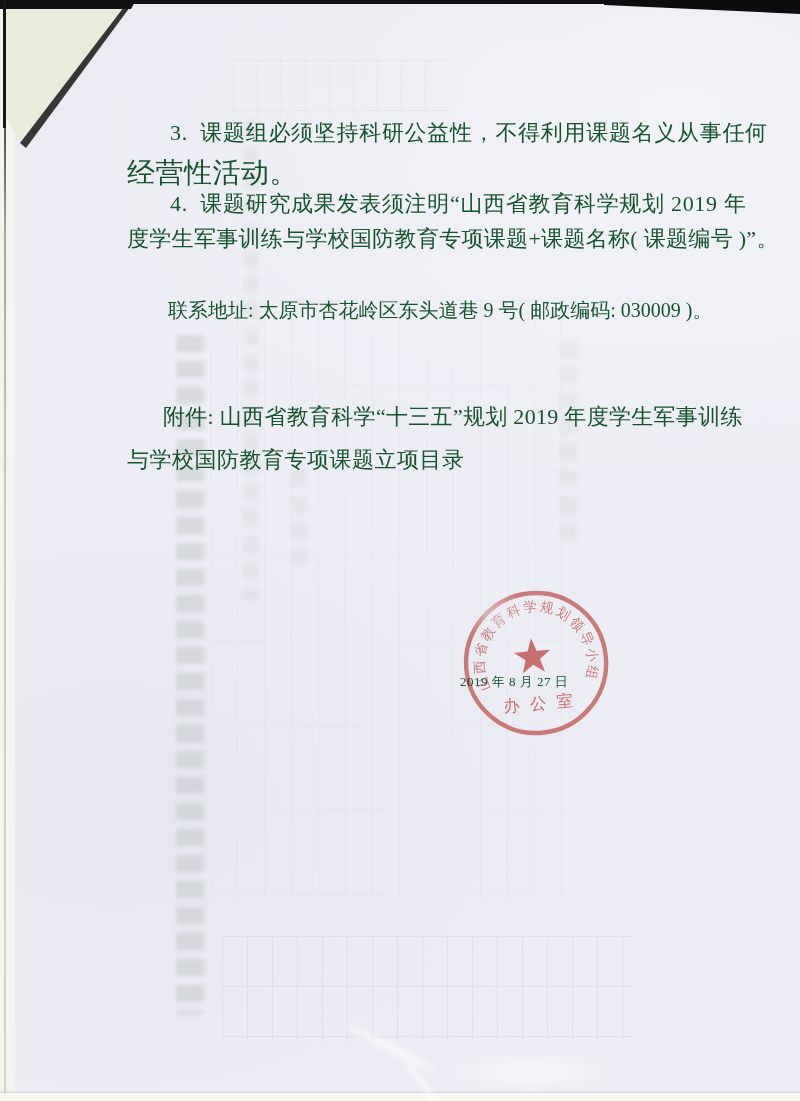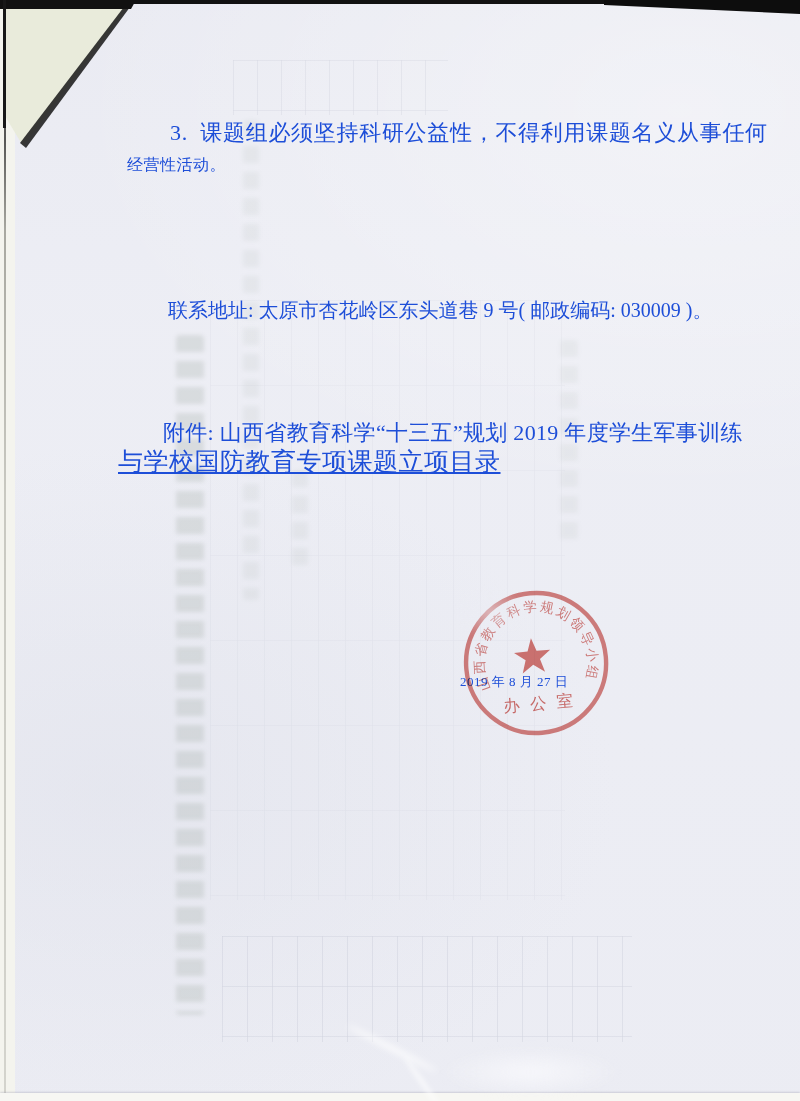--- a/index.html
+++ b/index.html
@@ -26,21 +26,21 @@
     background-image:
       repeating-linear-gradient(to right,  rgba(148,154,176,.5) 0 1px, rgba(0,0,0,0) 1px var(--cw,25px)),
       repeating-linear-gradient(to bottom, rgba(148,154,176,.45) 0 1px, rgba(0,0,0,0) 1px var(--ch,60px));
     filter:blur(.7px);
   }
   .bleed-col { position:absolute; pointer-events:none; border-radius:4px;
     background:repeating-linear-gradient(to bottom, rgba(124,138,124,.6) 0 17px, rgba(0,0,0,0) 17px 26px);
     filter:blur(2.2px);
   }
 
-  .line { position:absolute; white-space:pre; color:#1d4ed8; line-height:1.18; }
+  .line { position:absolute; white-space:pre; color:#14532d; line-height:1.18; }
 
   .stamp { position:absolute; left:446px; top:572px; transform:rotate(-5deg);
     mix-blend-mode:multiply; }
   .stamp-fade { position:absolute; left:456px; top:586px; width:68px; height:52px; opacity:.55;
     background:radial-gradient(ellipse, rgba(236,237,244,.95), rgba(236,237,244,0) 70%);
     filter:blur(2px); pointer-events:none; }
 
   .crease-a { position:absolute; left:342px; top:1046px; width:100px; height:5px;
     background:rgba(255,255,255,.85); border-radius:50%;
     transform:rotate(27deg); filter:blur(3px); }
@@ -74,24 +74,26 @@
   <svg class="scan-edges" width="800" height="170" viewBox="0 0 800 170">
     <polygon points="5,5 129,5 23,146 5,116" fill="#e9ebdb"></polygon>
     <polygon points="127,3 133,3 26,148 20,143" fill="#1c1c1c" opacity=".88"></polygon>
     <rect x="0" y="0" width="800" height="4" fill="#111"></rect>
     <polygon points="0,0 136,0 131,9 0,9" fill="#111"></polygon>
     <polygon points="604,0 800,0 800,14 604,5" fill="#0d0d0d"></polygon>
     <rect x="3" y="0" width="3" height="128" fill="#181818"></rect>
   </svg>
 
   <div class="line" style="left:170px; top:120px; font-size:22px; letter-spacing:.7px;">3.  课题组必须坚持科研公益性，不得利用课题名义从事任何</div>
-  <div class="line" style="left:127px; top:156px; font-size:16px; letter-spacing:.5px;">经营性活动。</div>
+  <div class="line" style="left:127px; top:156px; font-size:28px; letter-spacing:.5px;">经营性活动。</div>
+  <div class="line" style="left:170px; top:191px; font-size:22px; letter-spacing:.7px;">4.  课题研究成果发表须注明“山西省教育科学规划 2019 年</div>
+  <div class="line" style="left:127px; top:226px; font-size:22px; letter-spacing:.3px;">度学生军事训练与学校国防教育专项课题+课题名称( 课题编号 )”。</div>
   <div class="line" style="left:168px; top:299px; font-size:20px; letter-spacing:0px;">联系地址: 太原市杏花岭区东头道巷 9 号( 邮政编码: 030009 )。</div>
-  <div class="line" style="left:163px; top:420px; font-size:22px; letter-spacing:.3px;">附件: 山西省教育科学“十三五”规划 2019 年度学生军事训练</div>
-  <div class="line" style="left:118px; top:447px; font-size:25px; letter-spacing:.5px;text-decoration:underline;">与学校国防教育专项课题立项目录</div>
+  <div class="line" style="left:163px; top:404px; font-size:22px; letter-spacing:.3px;">附件: 山西省教育科学“十三五”规划 2019 年度学生军事训练</div>
+  <div class="line" style="left:127px; top:447px; font-size:22px; letter-spacing:.5px;">与学校国防教育专项课题立项目录</div>
 
   <div class="line" style="left:460px; top:674px; font-size:13px; letter-spacing:.5px;">2019 年 8 月 27 日</div>
 
   <svg class="stamp" width="180" height="180" viewBox="0 0 180 180">
     <defs>
       <path id="sealArc" d="M 41.1 108.8 A 52 52 0 1 1 138.9 108.8" fill="none"></path>
     </defs>
     <circle cx="90" cy="91" r="70" fill="none" stroke="#cf534d" stroke-width="4.4" opacity=".72"></circle>
     <polygon transform="translate(87,85)" fill="#cf534d" opacity=".78" points="0,-19 -4.5,-6.2 -18.1,-5.9 -7.2,2.4 -11.2,15.4 0,7.6 11.2,15.4 7.2,2.4 18.1,-5.9 4.5,-6.2"></polygon>
     <text font-size="13.5" letter-spacing="2.4" fill="#cf534d" opacity=".72" font-family="Liberation Serif, DejaVu Serif, serif">

